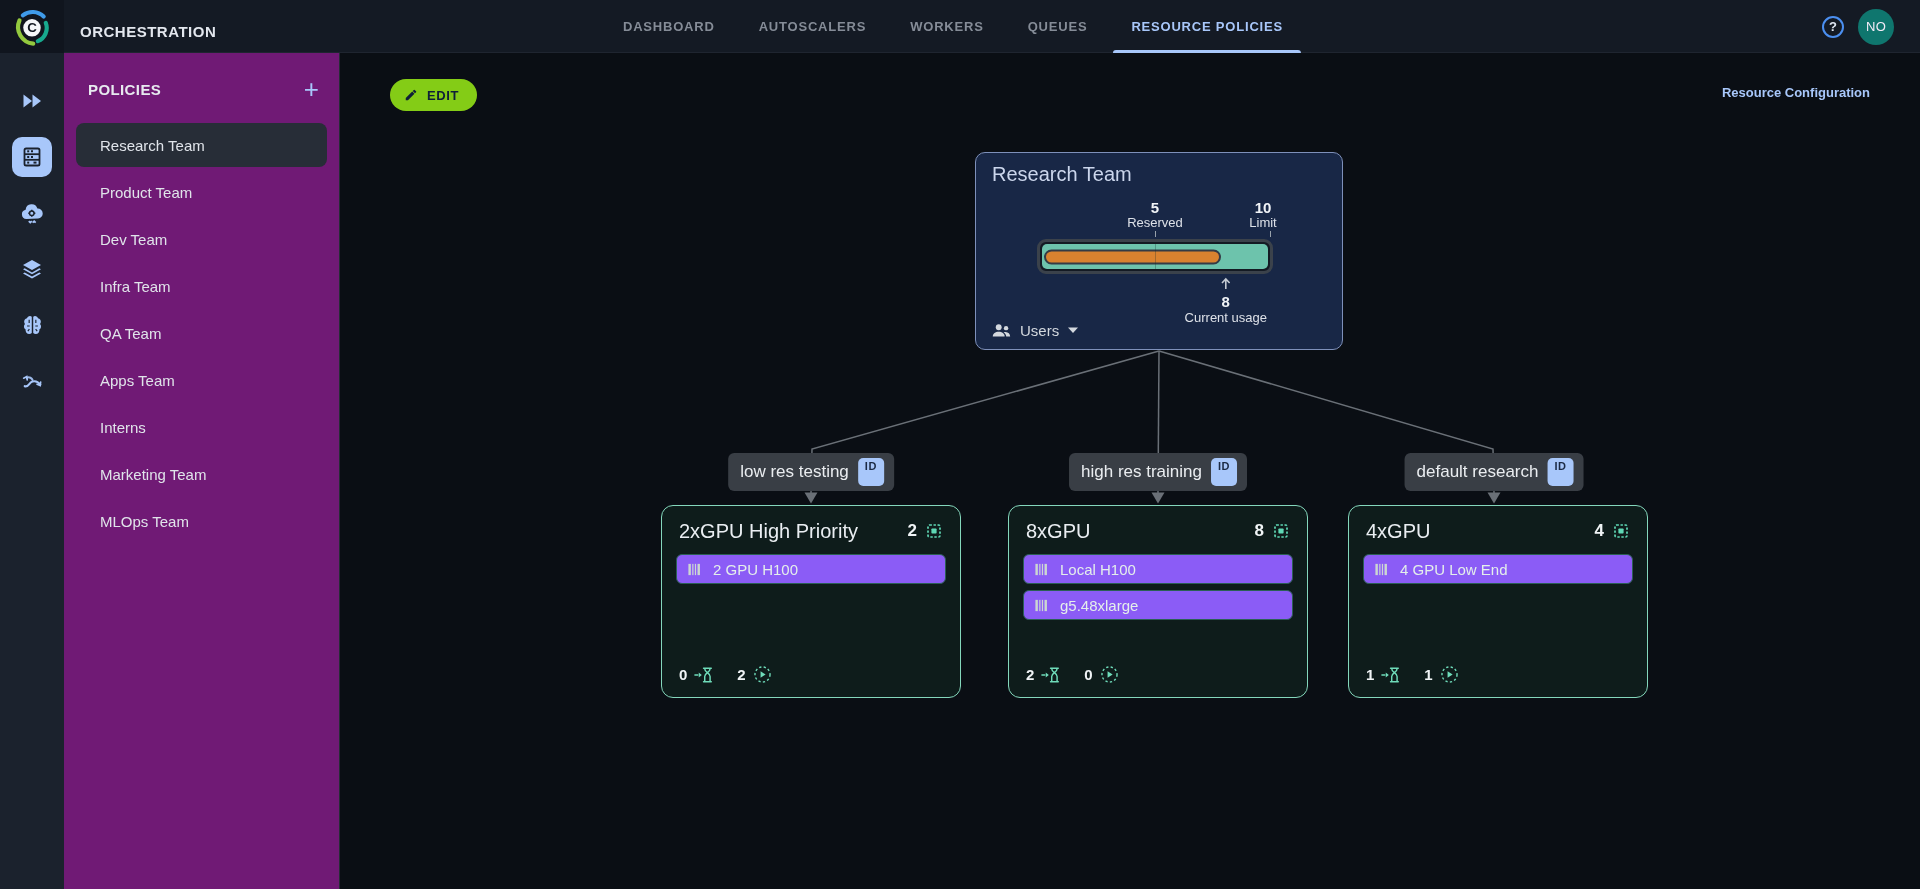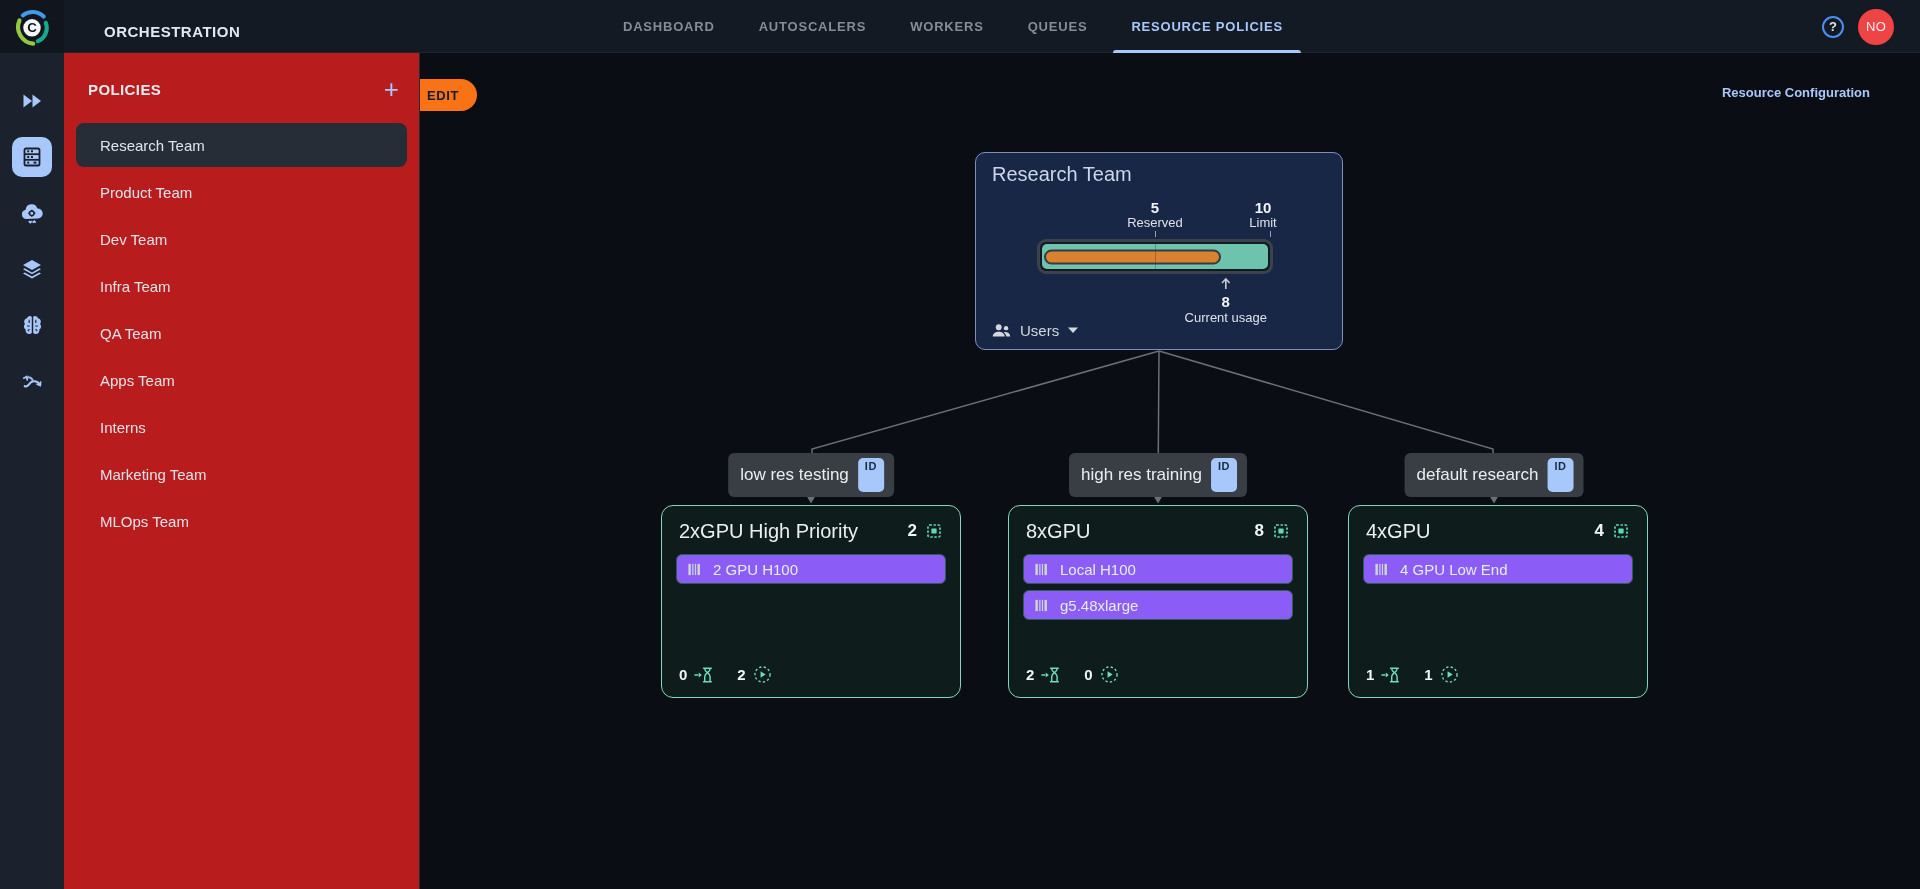--- a/index.html
+++ b/index.html
@@ -3,47 +3,47 @@
 <meta charset="utf-8">
 <style>
   * { margin:0; padding:0; box-sizing:border-box; }
   html,body { background:#070a10; }
   body { font-family:"Liberation Sans","DejaVu Sans",sans-serif; }
   .app { position:relative; width:1920px; height:889px; background:#0a0e14; overflow:hidden; }
 
   
   .header { position:absolute; left:0; top:0; width:1920px; height:53px; background:#141a24; border-bottom:1px solid #1f2530; z-index:30; }
   .logo-box { position:absolute; left:0; top:0; width:64px; height:53px; display:flex; align-items:center; justify-content:center; background:#10151e; }
-  .brand { position:absolute; left:104px; top:0; height:62px; display:flex; align-items:center; font-size:15px; font-weight:bold; letter-spacing:.5px; color:#e3e7ee; }
+  .brand { position:absolute; left:80px; top:0; height:62px; display:flex; align-items:center; font-size:15px; font-weight:bold; letter-spacing:.5px; color:#e3e7ee; }
   .tabs { position:absolute; left:50%; transform:translateX(-51%); top:0; height:53px; display:flex; align-items:stretch; }
   .tab { position:relative; display:flex; align-items:center; padding:0 22px; font-size:13px; font-weight:bold; letter-spacing:.8px; color:#858c97; cursor:pointer; }
   .tab.active { color:#a8c7fa; }
   .tab.active::after { content:""; position:absolute; left:4px; right:4px; bottom:0; height:3px; background:#a8c7fa; border-radius:3px 3px 0 0; }
   .header-right { position:absolute; right:26px; top:0; height:53px; display:flex; align-items:center; gap:14px; }
   .help-btn { width:22px; height:22px; border-radius:50%; border:2px solid #4b8ff0; color:#dfe6f2; font-size:13px; font-weight:bold; display:flex; align-items:center; justify-content:center; cursor:pointer; }
-  .avatar { width:36px; height:36px; border-radius:50%; background:#ef4444; color:#f4ecf8; font-size:13px; display:flex; align-items:center; justify-content:center; letter-spacing:.3px; cursor:pointer; }
+  .avatar { width:36px; height:36px; border-radius:50%; background:#0f766e; color:#f4ecf8; font-size:13px; display:flex; align-items:center; justify-content:center; letter-spacing:.3px; cursor:pointer; }
 
   
   .rail { position:absolute; left:0; top:53px; width:64px; height:836px; background:#1b222d; z-index:20; padding-top:28px; }
   .rail-item { width:40px; height:40px; margin:0 auto 16px auto; display:flex; align-items:center; justify-content:center; border-radius:10px; cursor:pointer; }
   .rail-item.active { background:#a8c7fa; }
   .rail-item svg { display:block; }
 
   
-  .panel { position:absolute; left:64px; top:53px; width:356px; height:836px; background:#b91c1c; border-right:1px solid #262c35; z-index:10; }
+  .panel { position:absolute; left:64px; top:53px; width:276px; height:836px; background:#701a75; border-right:1px solid #262c35; z-index:10; }
   .panel-head { display:flex; align-items:center; justify-content:space-between; padding:26px 20px 16px 24px; }
   .panel-title { font-size:15px; font-weight:bold; letter-spacing:.4px; color:#e7eaef; }
   .add-btn { color:#a8c7fa; font-size:26px; font-weight:500; line-height:20px; cursor:pointer; }
   .plist { margin-top:8px; }
   .plist-item { height:44px; margin:0 12px 3px 12px; display:flex; align-items:center; padding-left:24px; border-radius:8px; font-size:15px; color:#e0e4ea; cursor:pointer; }
   .plist-item.selected { background:#272d37; }
 
   
   .canvas { position:absolute; left:364px; top:53px; width:1556px; height:836px; background:#0a0e14; }
-  .edit-btn { position:absolute; left:26px; top:26px; height:32px; padding:0 18px 0 14px; border-radius:16px; background:#f97316; color:#0f1f38; font-size:13px; font-weight:bold; letter-spacing:.6px; display:flex; align-items:center; gap:9px; cursor:pointer; z-index:5; }
+  .edit-btn { position:absolute; left:26px; top:26px; height:32px; padding:0 18px 0 14px; border-radius:16px; background:#84cc16; color:#0f1f38; font-size:13px; font-weight:bold; letter-spacing:.6px; display:flex; align-items:center; gap:9px; cursor:pointer; z-index:5; }
   .res-config { position:absolute; right:50px; top:32px; font-size:13px; font-weight:bold; color:#a8c7fa; cursor:pointer; z-index:5; }
 
   .edges { position:absolute; left:0; top:0; z-index:1; }
 
   
   .root-card { position:absolute; left:611px; top:99px; width:368px; height:198px; background:#182746; border:1.5px solid #7e90ba; border-radius:10px; z-index:3; }
   .root-title { position:absolute; left:16px; top:10px; font-size:20px; color:#cbd6ec; }
   .bar-wrap { position:absolute; left:61px; top:47px; width:236px; }
   .lbl-stack { position:absolute; top:0; text-align:center; transform:translateX(-50%); }
   .lbl-num { font-size:15px; font-weight:bold; color:#f0f3f7; line-height:15px; }
@@ -55,21 +55,21 @@
   .usage-fill { position:absolute; left:2px; top:50%; transform:translateY(-50%); height:15px; background:#d9822f; border:2px solid #343b45; border-radius:8px; }
   .cur-marker { position:absolute; top:76px; transform:translateX(-50%); text-align:center; }
   .cur-num { font-size:15px; font-weight:bold; color:#f0f3f7; line-height:16px; }
   .cur-txt { font-size:13px; color:#dde1e8; line-height:15px; white-space:nowrap; }
   .users-row { position:absolute; left:14px; bottom:10px; display:flex; align-items:center; gap:8px; cursor:pointer; }
   .users-label { font-size:15px; color:#d3d8de; }
 
   
   .edge-label { position:absolute; top:400px; transform:translateX(-50%); display:flex; align-items:center; background:#393e45; border-radius:6px; padding:5px 10px 5px 12px; z-index:4; white-space:nowrap; }
   .edge-label-text { font-size:17px; color:#eaedf0; }
-  .id-badge { margin-left:9px; background:#a8c7fa; color:#1b2a44; font-size:11px; font-weight:bold; letter-spacing:.5px; padding:2px 7px 20px 7px; border-radius:5px; }
+  .id-badge { margin-left:9px; background:#a8c7fa; color:#1b2a44; font-size:11px; font-weight:bold; letter-spacing:.5px; padding:2px 7px 14px 7px; border-radius:5px; }
 
   
   .gcard { position:absolute; top:452px; width:300px; height:193px; background:#0e1c1b; border:1.5px solid #84d7bc; border-radius:12px; z-index:3; }
   .gcard-head { display:flex; align-items:center; justify-content:space-between; padding:13px 14px 0 17px; }
   .gcard-title { font-size:20px; color:#eaeef2; }
   .gcard-count { display:flex; align-items:center; gap:5px; }
   .gcard-count-num { font-size:17px; font-weight:bold; color:#f0f4f6; }
   .chips { padding:11px 14px 0 14px; display:flex; flex-direction:column; gap:6px; }
   .chip { height:30px; display:flex; align-items:center; gap:11px; padding:0 10px; background:#8b5cf6; border:1px solid #2b5f55; border-radius:6px; }
   .chip-text { font-size:15px; color:#e4efeb; }

